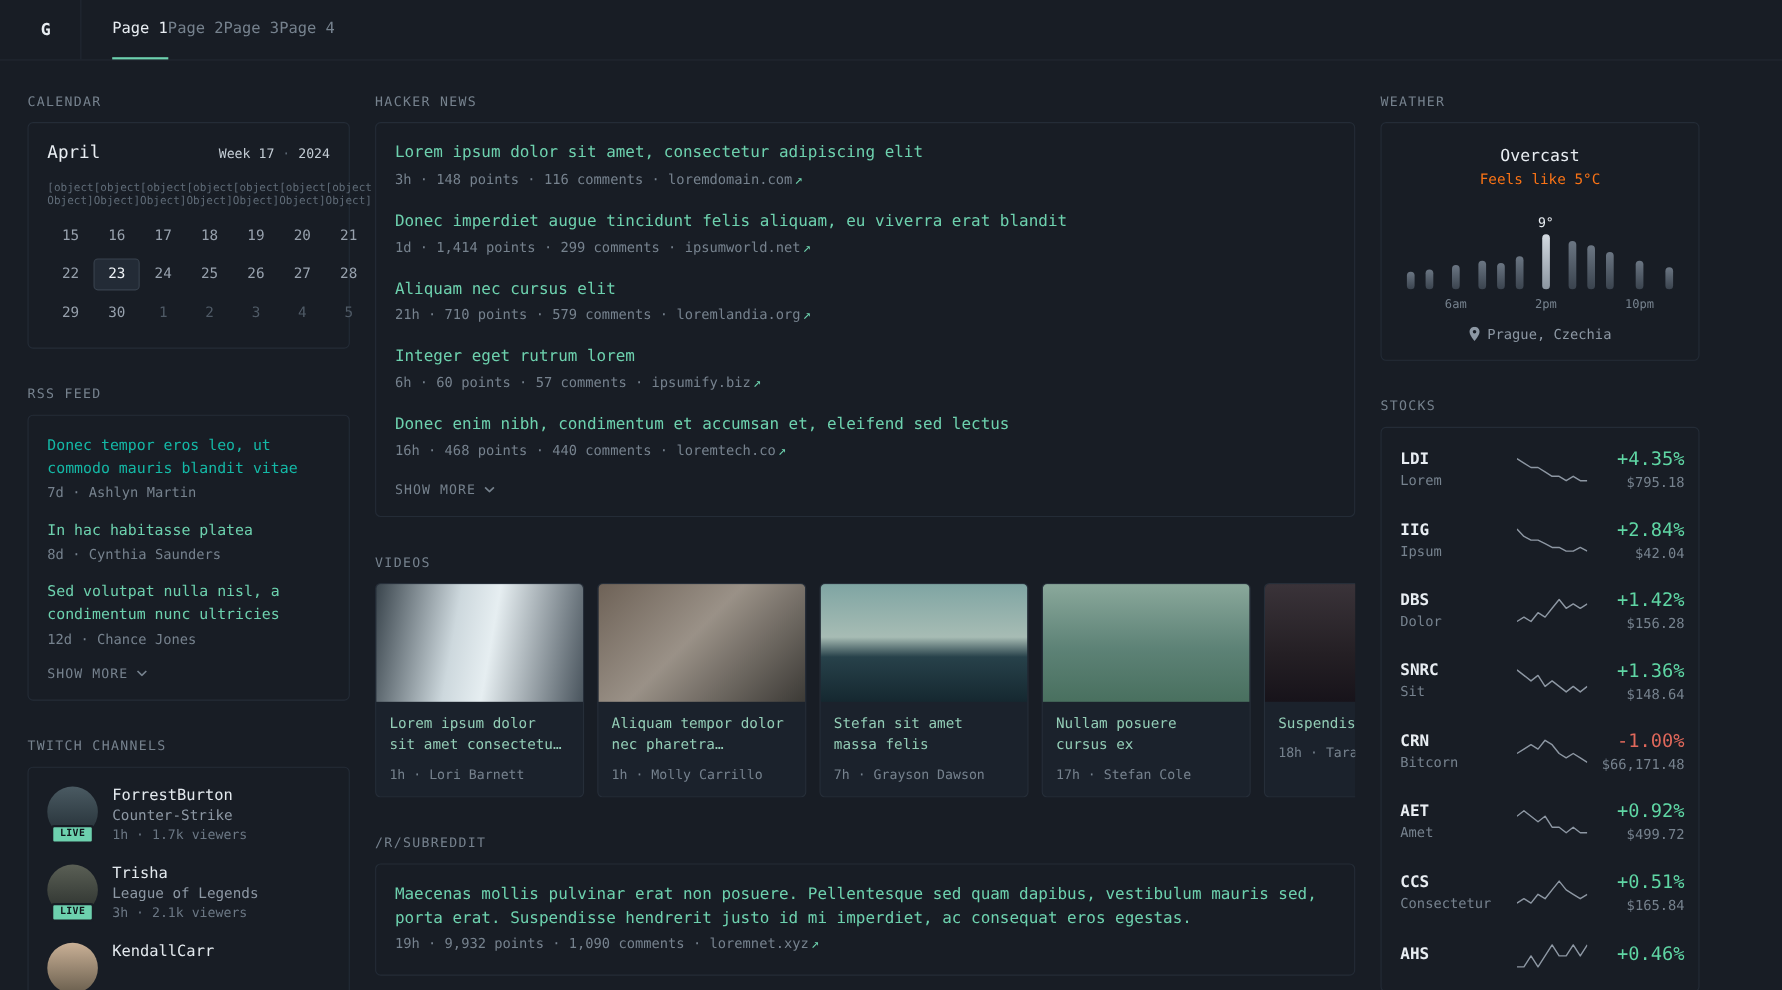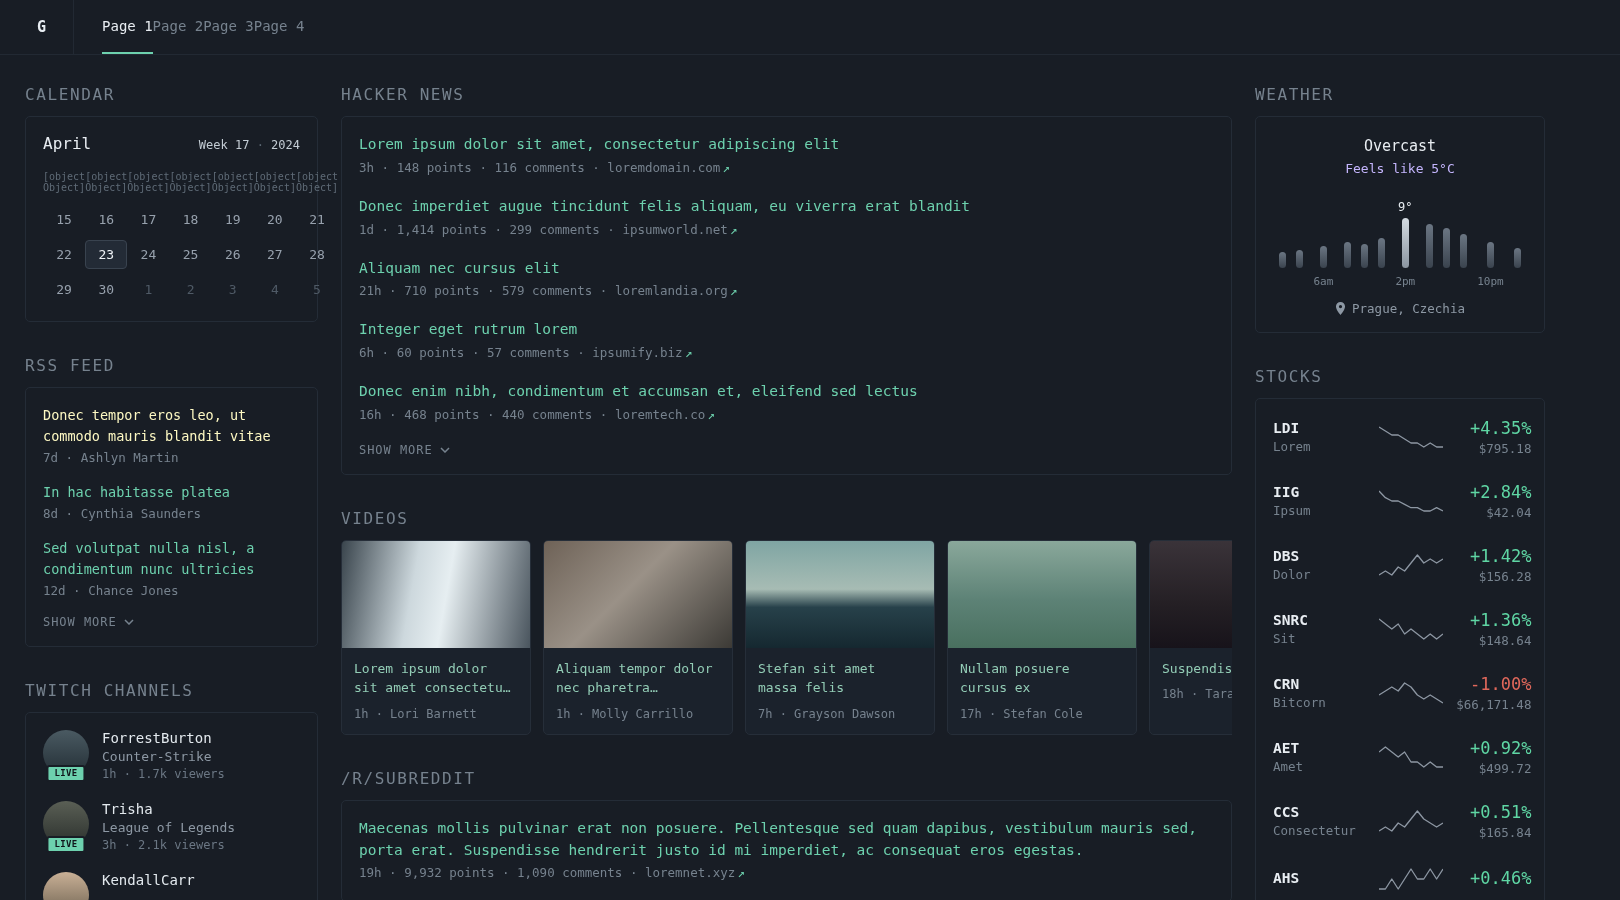--- a/index.html
+++ b/index.html
@@ -14,38 +14,38 @@
   
   .nav { height:55px; border-bottom:1px solid #222933; display:flex; align-items:stretch; padding:0 25px; }
   .logo { display:flex; align-items:center; padding:0 27px 0 12px; border-right:1px solid #222933; font-weight:bold; font-size:15px; color:#e8edf2; }
   .tabs { display:flex; margin-left:28px; }
   .tab { display:flex; align-items:center; color:#76828e; border-bottom:2px solid transparent; font-size:14px; }
   .tab.active { color:#e8edf2; border-bottom-color:#6dd1ae; }
 
   
   .main { display:grid; grid-template-columns:293px minmax(0,1fr) 290px; column-gap:23px; padding:30px 75px 0 25px; align-items:start; }
   .section { margin-bottom:34px; }
-  .sec-label { font-size:16px; letter-spacing:.1em; color:#76828e; margin-bottom:12px; }
+  .sec-label { font-size:12px; letter-spacing:.1em; color:#76828e; margin-bottom:12px; }
   .box { border:1px solid #242c37; border-radius:5px; padding:17px; background:#181d25; }
 
   
   .cal-head { display:flex; justify-content:space-between; align-items:baseline; margin-bottom:14px; }
   .cal-month { font-size:16px; color:#e8edf2; }
   .cal-week { font-size:12px; color:#c3ccd4; }
   .cal-week .dot { color:#5a6672; }
   .cal-grid { display:grid; grid-template-columns:repeat(7,1fr); row-gap:6px; text-align:center; }
   .cal-wd { font-size:10px; color:#5f6b77; padding:4px 0 6px; }
   .cal-day { font-size:13px; color:#97a1ad; padding:6px 0; border:1px solid transparent; border-radius:4px; }
   .cal-day.today { background:#232b36; border-color:#39434f; color:#eef2f6; }
   .cal-day.dim { color:#4f5a66; }
 
   
   .feed-item { margin-bottom:17px; }
   .feed-title { display:block; color:#6dd1ae; font-size:13.5px; line-height:1.55; }
-  .feed-item.read .feed-title { color:#fef9c3; }
+  .feed-item.read .feed-title { color:#14b8a6; }
   .feed-meta { color:#76828e; font-size:12.5px; margin-top:3px; }
   .show-more { display:flex; align-items:center; gap:7px; color:#76828e; font-size:12px; letter-spacing:.08em; margin-top:2px; }
   .chev { width:10px; height:6px; }
   .chev path { stroke:#76828e; stroke-width:1.5; fill:none; }
 
   
   .tw-row { display:flex; gap:13px; margin-bottom:20px; align-items:flex-start; }
   .tw-avatar-wrap { position:relative; flex:none; }
   .tw-avatar { width:46px; height:46px; border-radius:50%; }
   .tw-live { position:absolute; left:50%; bottom:-6px; transform:translateX(-50%);
@@ -68,21 +68,21 @@
   .video-row { display:flex; gap:12px; overflow:hidden; }
   .video-card { flex:none; width:190px; border:1px solid #262e39; border-radius:5px; background:#1b222c; overflow:hidden; }
   .video-thumb { height:107px; }
   .video-body { padding:11px 12px 13px; }
   .video-title { color:#93cdb6; font-size:13px; line-height:1.5; }
   .video-meta { color:#76828e; font-size:12px; margin-top:9px; }
 
   
   .weather-box { text-align:center; padding:20px 17px 16px; }
   .w-cond { font-size:15px; color:#e8edf2; }
-  .w-feels { font-size:13px; color:#c4b5fd; margin-top:6px; }
+  .w-feels { font-size:13px; color:#f97316; margin-top:6px; }
   .w-bars { display:flex; justify-content:space-between; align-items:flex-end; padding:0 6px; margin-top:16px; height:96px; }
   .w-col { display:flex; flex-direction:column; align-items:center; justify-content:flex-end; height:100%; }
   .w-temp { font-size:12px; color:#e8edf2; margin-bottom:4px; }
   .w-temp:empty { display:none; }
   .w-bar { width:7px; border-radius:4px; background:linear-gradient(180deg,#6b7683,#3a434e); }
   .w-col.hl .w-bar { background:linear-gradient(180deg,#d3dae1,#8b95a0); }
   .w-lab { font-size:11px; color:#76828e; margin-top:7px; height:13px; }
   .w-loc { display:flex; justify-content:center; align-items:center; gap:6px; color:#8d98a4; font-size:12.5px; margin-top:13px; }
   .pin { width:11px; height:13px; fill:#8d98a4; }
 

